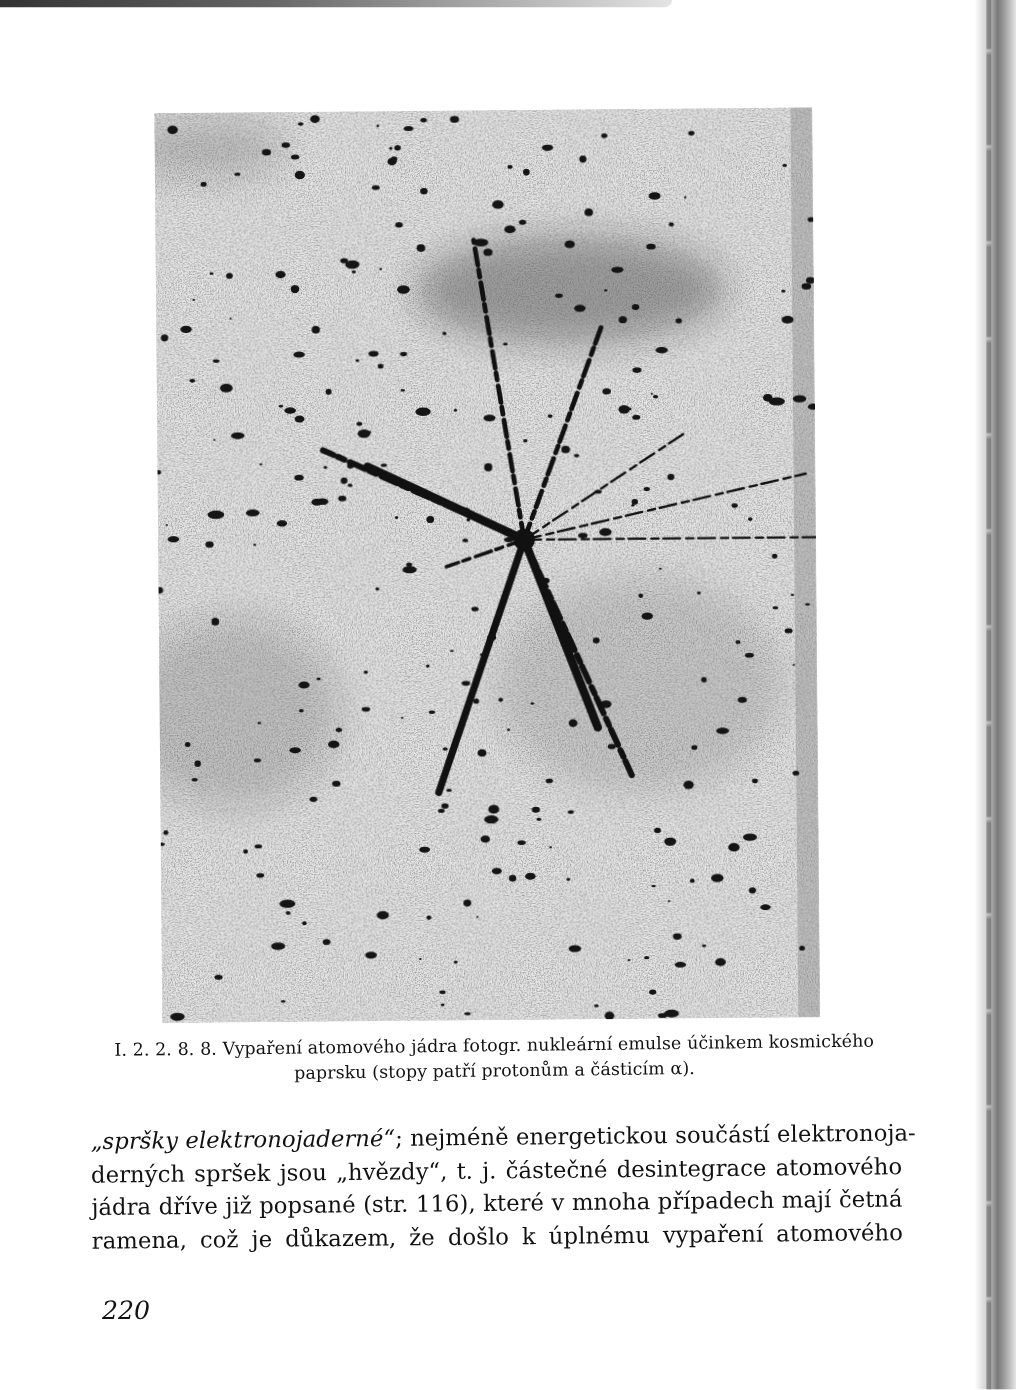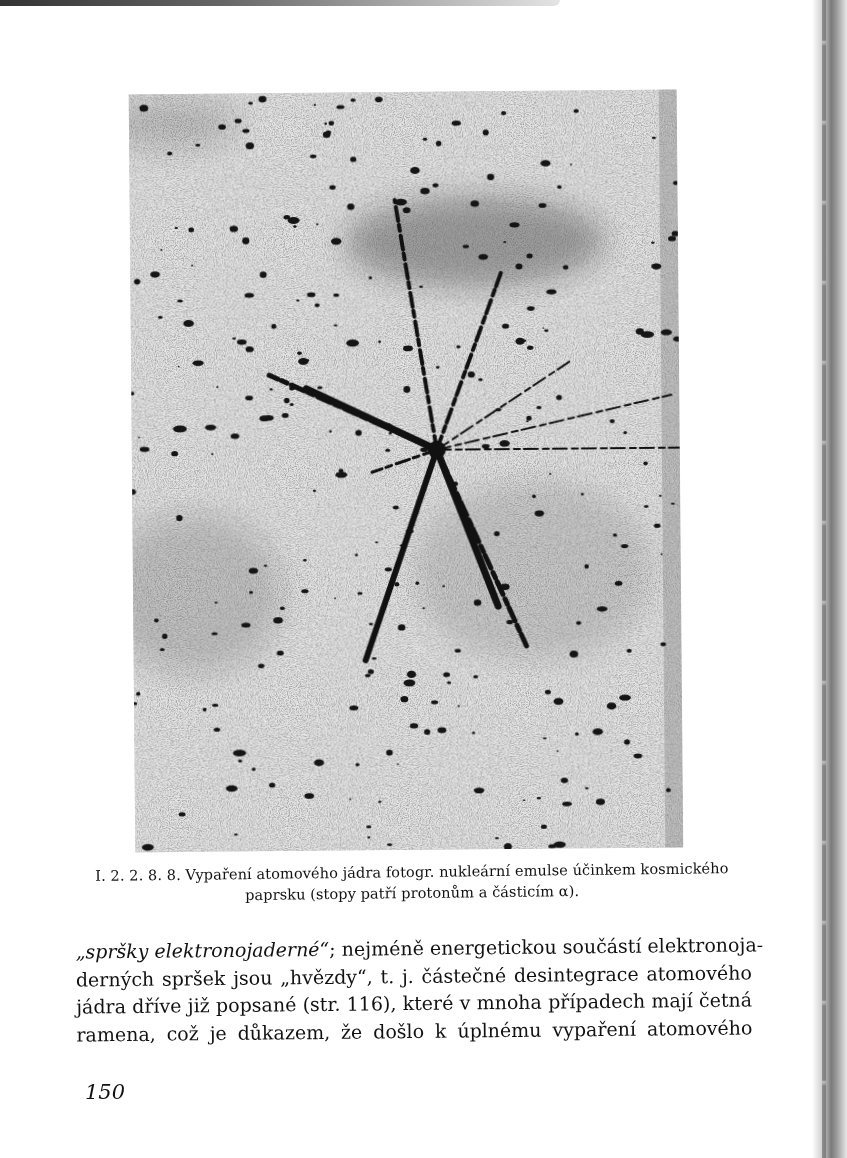--- a/index.html
+++ b/index.html
@@ -362,16 +362,16 @@
   <span class="line">paprsku (stopy patří protonům a částicím α).</span>
 </div>
 
 <div class="body-text">
   <span class="line"><em>„spršky elektronojaderné“</em><span>; nejméně energetickou součástí elektronoja-</span></span>
   <span class="line">derných spršek jsou „hvězdy“, t. j. částečné desintegrace atomového</span>
   <span class="line">jádra dříve již popsané (str. 116), které v mnoha případech mají četná</span>
   <span class="line">ramena, což je důkazem, že došlo k úplnému vypaření atomového</span>
 </div>
 
-<div class="page-number">150</div>
+<div class="page-number">220</div>
 
 <div class="spine"></div>
 <div class="spine-inner"></div>
 
 </body></html>

